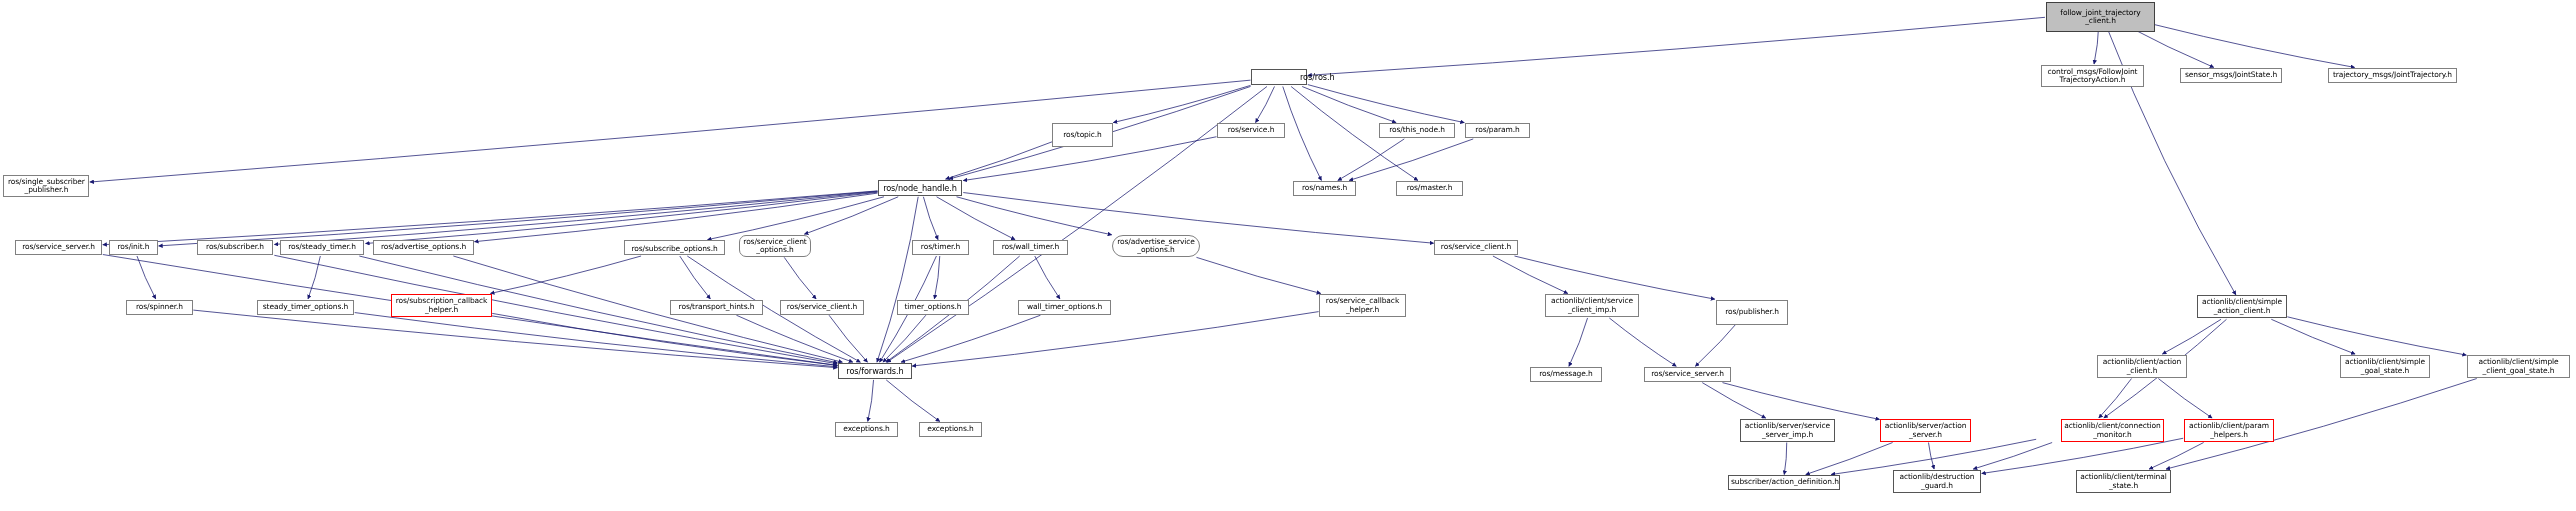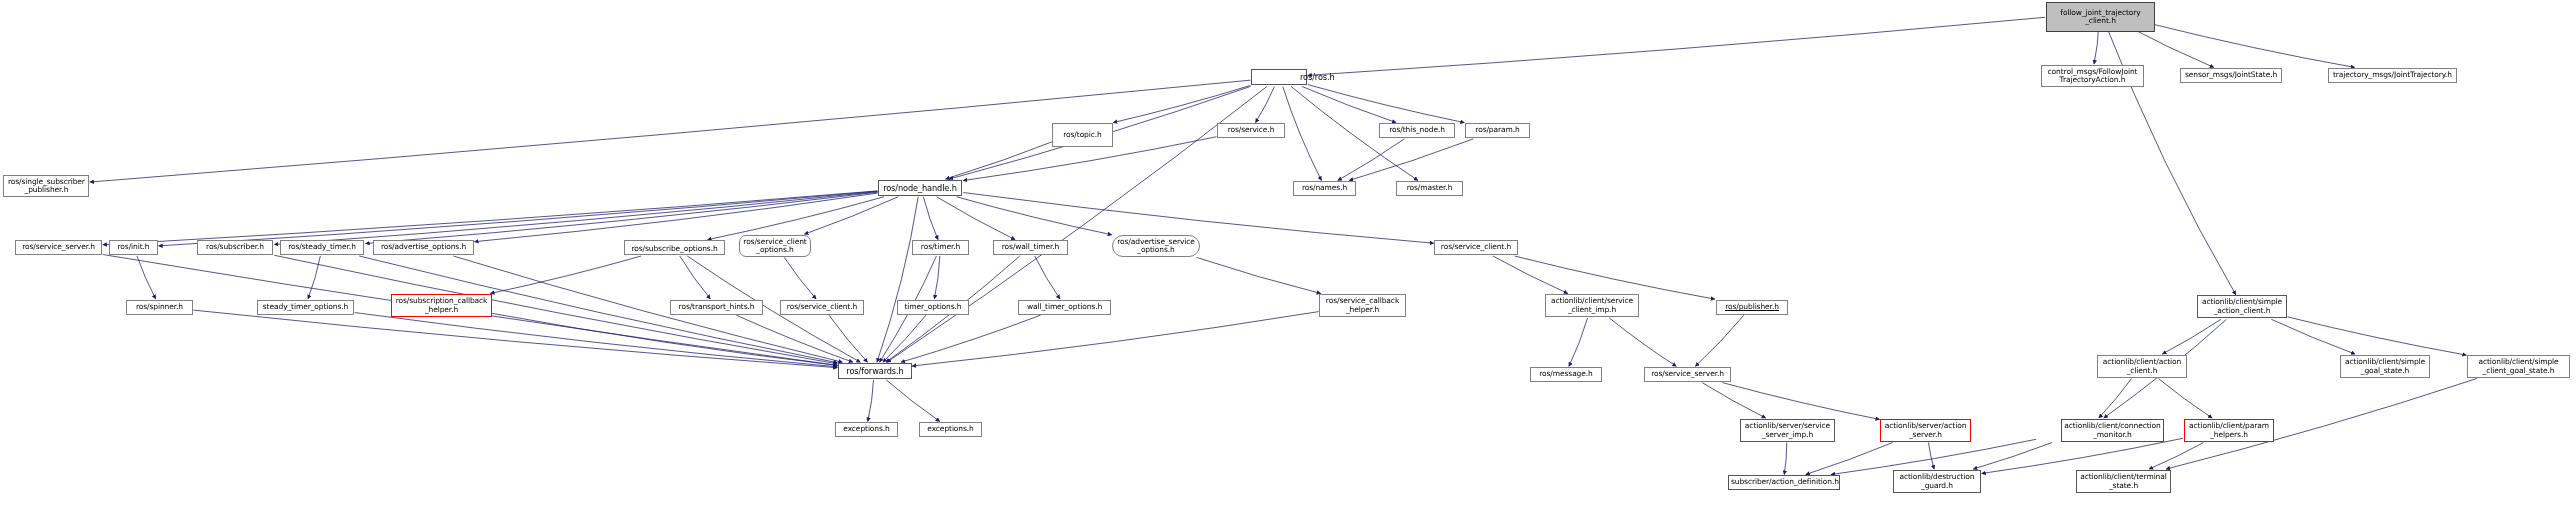--- a/index.html
+++ b/index.html
@@ -139,21 +139,21 @@
     <div class="node red" style="left: 391px; top: 294px; width: 101px; height: 23px; font-size: 7.5px;"><span>ros/subscription_callback
 _helper.h</span></div>
     <div class="node" style="left: 670px; top: 300px; width: 93px; height: 15px; font-size: 7.5px;"><span>ros/transport_hints.h</span></div>
     <div class="node" style="left: 780px; top: 300px; width: 84px; height: 15px; font-size: 7.5px;"><span>ros/service_client.h</span></div>
     <div class="node" style="left: 897px; top: 300px; width: 72px; height: 15px; font-size: 7.5px;"><span>timer_options.h</span></div>
     <div class="node" style="left: 1018px; top: 300px; width: 93px; height: 15px; font-size: 7.5px;"><span>wall_timer_options.h</span></div>
     <div class="node" style="left: 1319px; top: 294px; width: 87px; height: 23px; font-size: 7.5px;"><span>ros/service_callback
 _helper.h</span></div>
     <div class="node" style="left: 1545px; top: 294px; width: 94px; height: 23px; font-size: 7.5px;"><span>actionlib/client/service
 _client_imp.h</span></div>
-    <div class="node" style="left: 1716px; top: 300px; width: 72px; height: 15px; font-size: 7.5px; text-decoration: underline;"><span>ros/publisher.h</span></div>
+    <div class="node" style="left: 1716px; top: 300px; width: 72px; height: 25px; font-size: 7.5px;"><span>ros/publisher.h</span></div>
     <div class="node" style="left: 2097px; top: 355px; width: 90px; height: 23px; font-size: 7.5px;"><span>actionlib/client/action
 _client.h</span></div>
     <div class="node" style="left: 2340px; top: 355px; width: 90px; height: 23px; font-size: 7.5px;"><span>actionlib/client/simple
 _goal_state.h</span></div>
     <div class="node" style="left: 2467px; top: 355px; width: 103px; height: 23px; font-size: 7.5px;"><span>actionlib/client/simple
 _client_goal_state.h</span></div>
     <div class="node gray" style="left: 838px; top: 363px; width: 74px; height: 16.3px; font-size: 8.2px;"><span>ros/forwards.h</span></div>
     <div class="node" style="left: 1530px; top: 367px; width: 72px; height: 15px; font-size: 7.5px;"><span>ros/message.h</span></div>
     <div class="node" style="left: 1644px; top: 367px; width: 87px; height: 15px; font-size: 7.5px;"><span>ros/service_server.h</span></div>
     <div class="node" style="left: 835px; top: 422px; width: 63px; height: 15px; font-size: 7.5px;"><span>exceptions.h</span></div>

